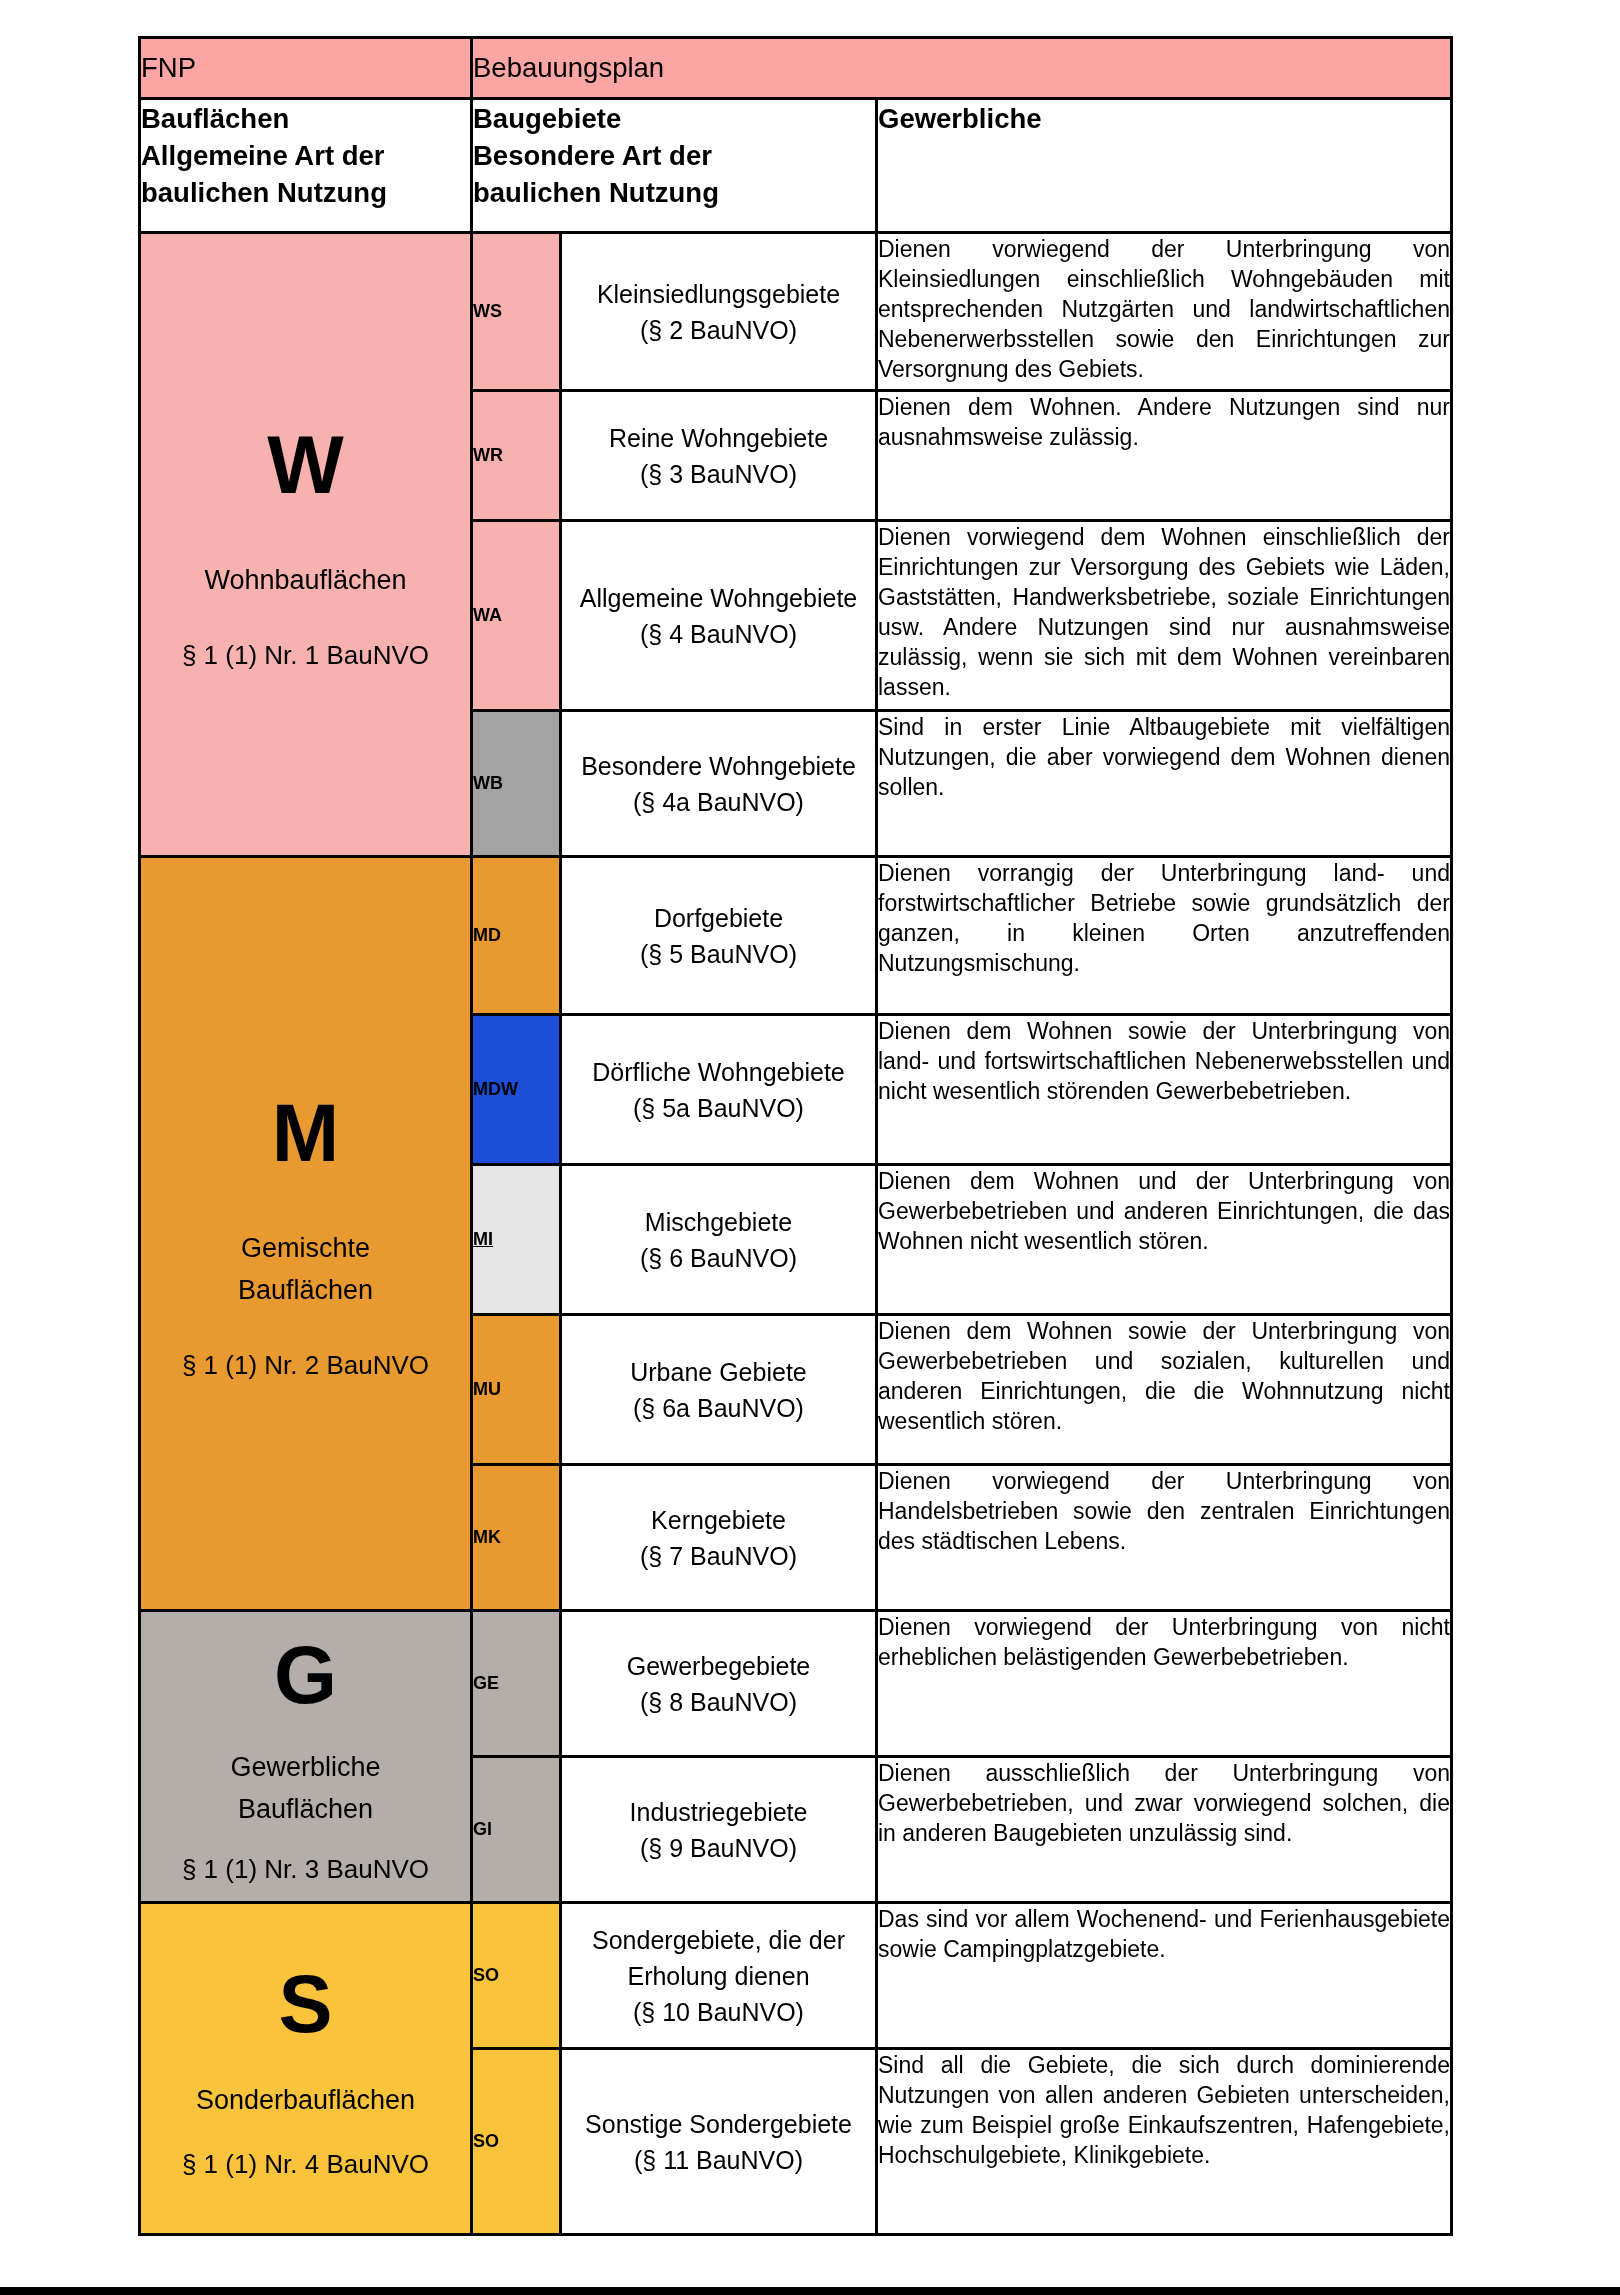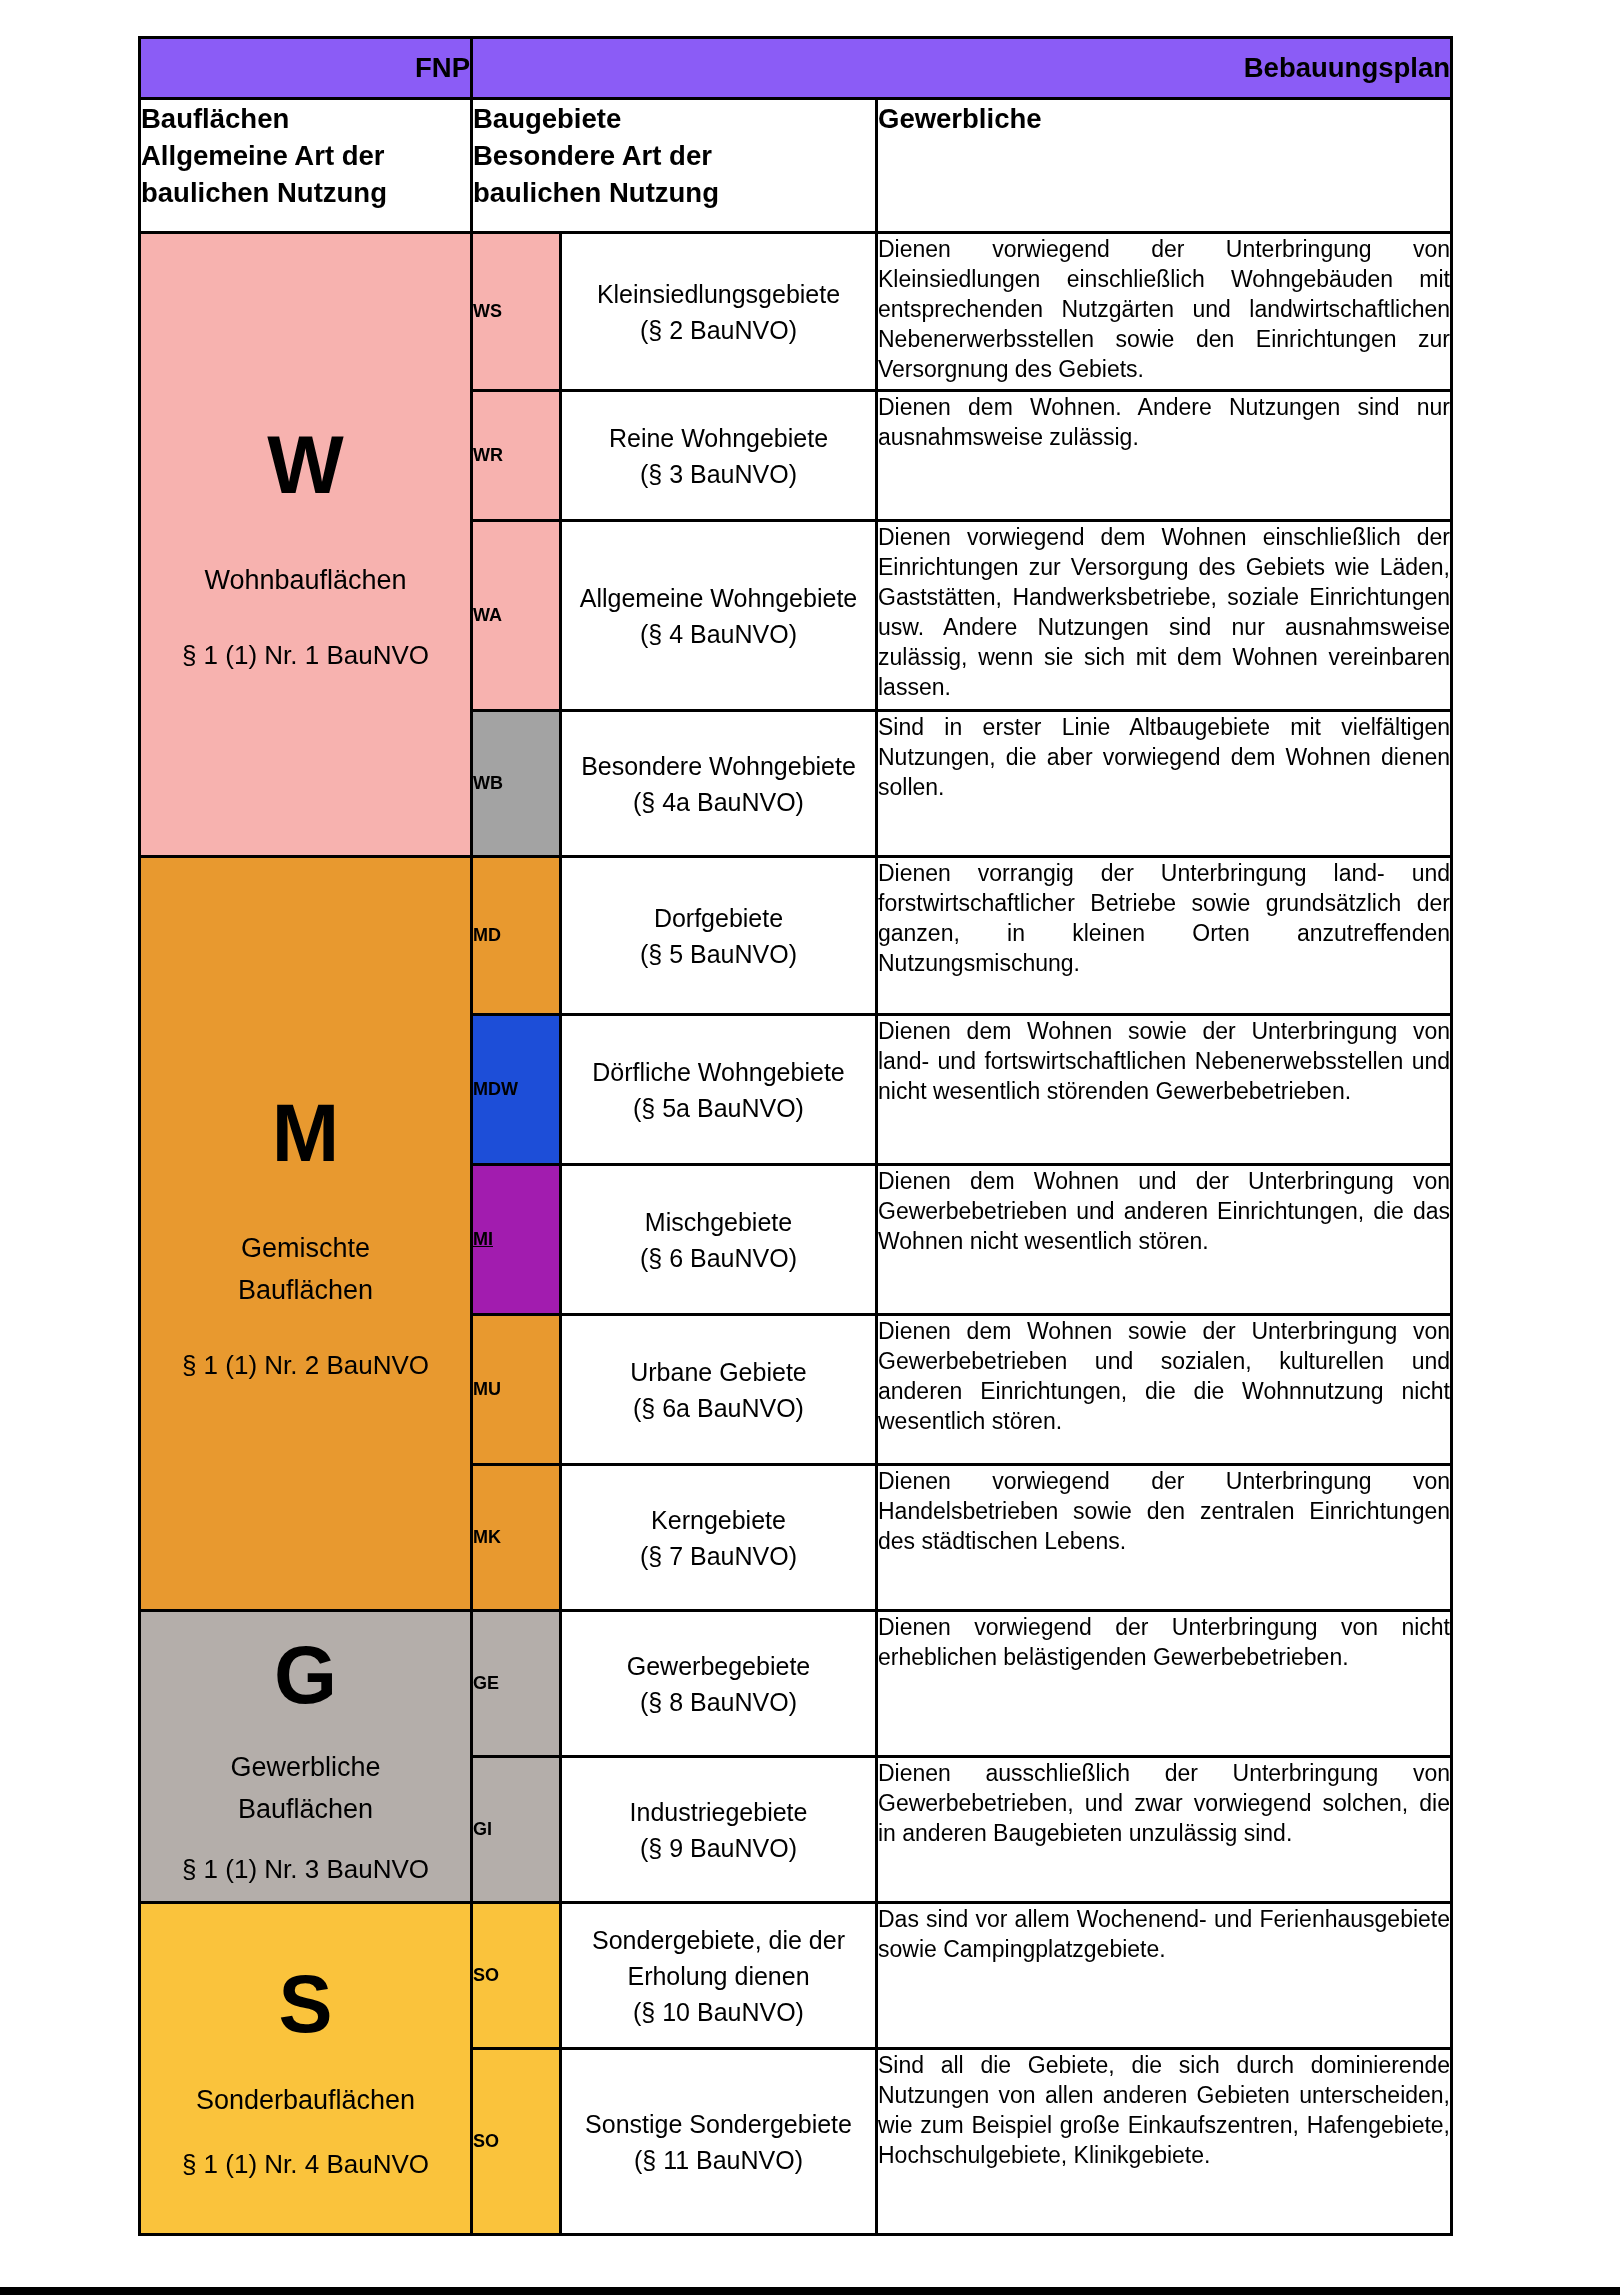--- a/index.html
+++ b/index.html
@@ -17,23 +17,23 @@
     border-collapse:collapse;
     table-layout:fixed;
   }
   table.fnp td {
     border:3.2px solid #000;
     padding:0;
     overflow:hidden;
   }
   
   td.hdr1 {
-    font-weight:bold; font-size:27.5px;
-    text-align:right; vertical-align:middle;
-    background:#8b5cf6;
+    font-weight:normal; font-size:27.5px;
+    text-align:left; vertical-align:middle;
+    background:#fca5a5;
   }
   
   td.hdr2 {
     font-weight:bold; font-size:27.5px; line-height:37px;
     text-align:left; vertical-align:top;
     padding:3.2px 8px;
     white-space:pre-line;
     background:#fff;
   }
   
@@ -137,21 +137,21 @@
 (§ 5 BauNVO)</td>
     <td class="zweck-cell">Dienen vorrangig der Unterbringung land- und forstwirtschaftlicher Betriebe sowie grundsätzlich der ganzen, in kleinen Orten anzutreffenden Nutzungsmischung.</td>
   </tr>
   <tr style="height:150px">
     <td class="code-cell" style="background-color: #1d4ed8;">MDW</td>
     <td class="name-cell">Dörfliche Wohngebiete
 (§ 5a BauNVO)</td>
     <td class="zweck-cell">Dienen dem Wohnen sowie der Unterbringung von land- und fortswirtschaftlichen Nebenerwebsstellen und nicht wesentlich störenden Gewerbebetrieben.</td>
   </tr>
   <tr style="height:150px">
-    <td class="code-cell" style="background-color: #a21caf; text-decoration: underline;">MI</td>
+    <td class="code-cell" style="background-color: #e5e5e5; text-decoration: underline;">MI</td>
     <td class="name-cell">Mischgebiete
 (§ 6 BauNVO)</td>
     <td class="zweck-cell">Dienen dem Wohnen und der Unterbringung von Gewerbebetrieben und anderen Einrichtungen, die das Wohnen nicht wesentlich stören.</td>
   </tr>
   <tr style="height:150px">
     <td class="code-cell" style="background-color: rgb(232, 153, 47);">MU</td>
     <td class="name-cell">Urbane Gebiete
 (§ 6a BauNVO)</td>
     <td class="zweck-cell">Dienen dem Wohnen sowie der Unterbringung von Gewerbebetrieben und sozialen, kulturellen und anderen Einrichtungen, die die Wohnnutzung nicht wesentlich stören.</td>
   </tr>

